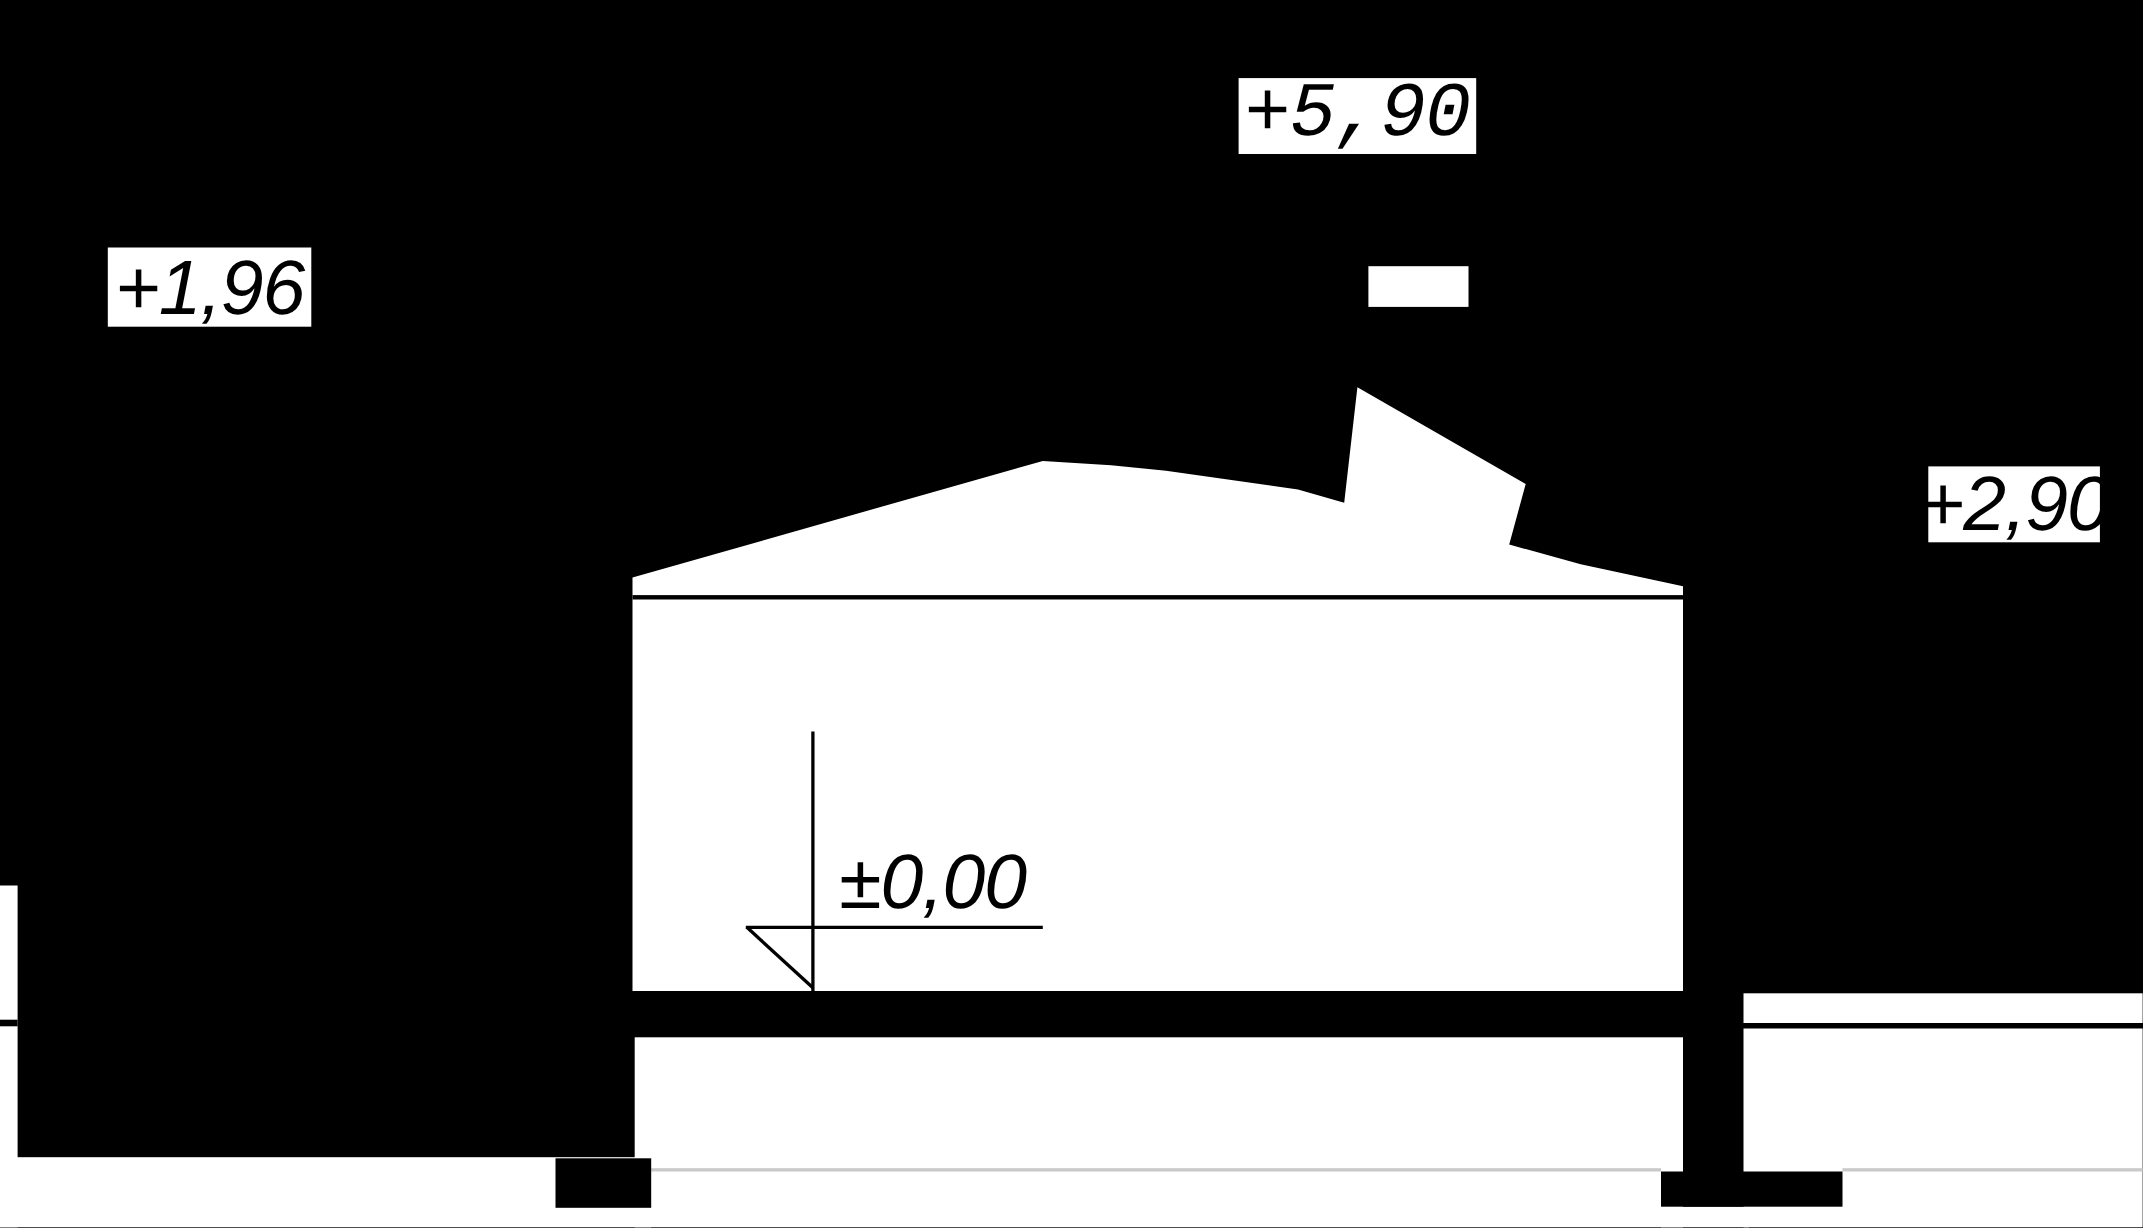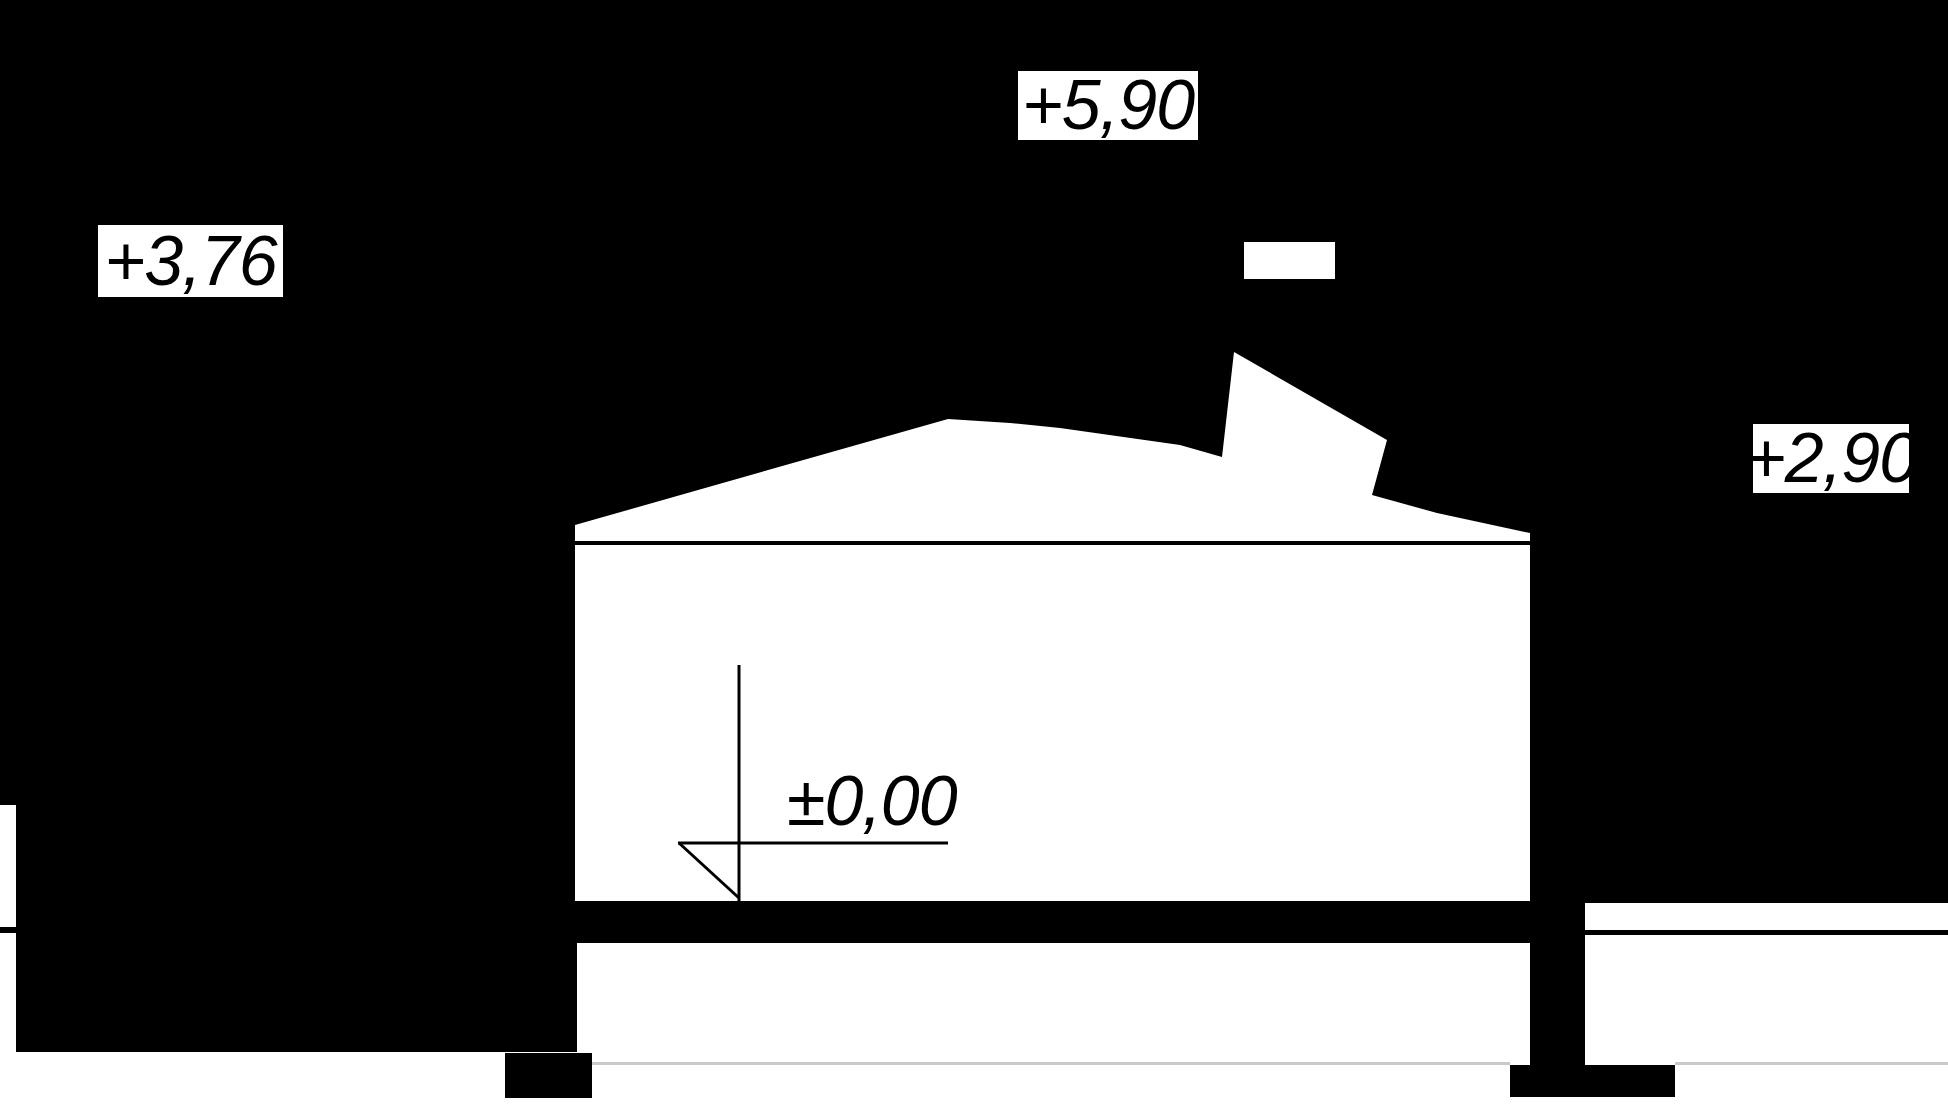--- a/index.html
+++ b/index.html
@@ -21,24 +21,24 @@
     font-style: italic;
     font-size: 70px;
     line-height: 69px;
     letter-spacing: -1px;
     color: var(--ink, #000);
     background: var(--paper, #fff);
     white-space: nowrap;
   }
   .lvl-label.boxed { background: var(--paper, #fff); }
   .lvl-label.plain { background: transparent; }
-  #label-top    { left: 1018px; top: 71px;  width: 180px; height: 69px; }
+  #label-top    { left: 1126px; top: 71px;  width: 216px; height: 69px; font-family: Liberation Mono, monospace; }
   #label-left   { left: 98px;   top: 225px; width: 185px; height: 72px; }
   #label-right  { left: 1753px; top: 424px; width: 156px; height: 69px; }
-  #label-ground { left: 763px;  top: 768px; width: 190px; height: 67px; justify-content: flex-start; margin-left: 24px; }
+  #label-ground { left: 763px;  top: 768px; width: 190px; height: 67px; justify-content: flex-start; }
 </style>
 </head>
 <body>
 
 <div id="stage">
 
   <svg width="1948" height="1116" viewBox="0 0 1948 1116">
 
     <polygon points="575,901 575,525 948,419 1010,423 1060,428 1180,445 1222,457 1234,352 1387,440 1372,495 1437,513 1530,533 1530,901" fill="#ffffff"></polygon>
 
@@ -67,18 +67,18 @@
 
     <rect x="1510" y="1065" width="165" height="32" fill="#000000"></rect>
 
     <line x1="739" y1="665" x2="739" y2="901" stroke="#000000" stroke-width="3"></line>
     <line x1="678" y1="843" x2="948" y2="843" stroke="#000000" stroke-width="3"></line>
     <line x1="679" y1="843" x2="739" y2="898" stroke="#000000" stroke-width="3"></line>
   </svg>
 
   <div id="label-top" class="lvl-label boxed">+5,90</div>
 
-  <div id="label-left" class="lvl-label boxed">+3,76</div>
+  <div id="label-left" class="lvl-label boxed">+1,96</div>
 
   <div id="label-right" class="lvl-label boxed">+2,90</div>
 
   <div id="label-ground" class="lvl-label plain">±0,00</div>
 </div>
 
 </body></html>

